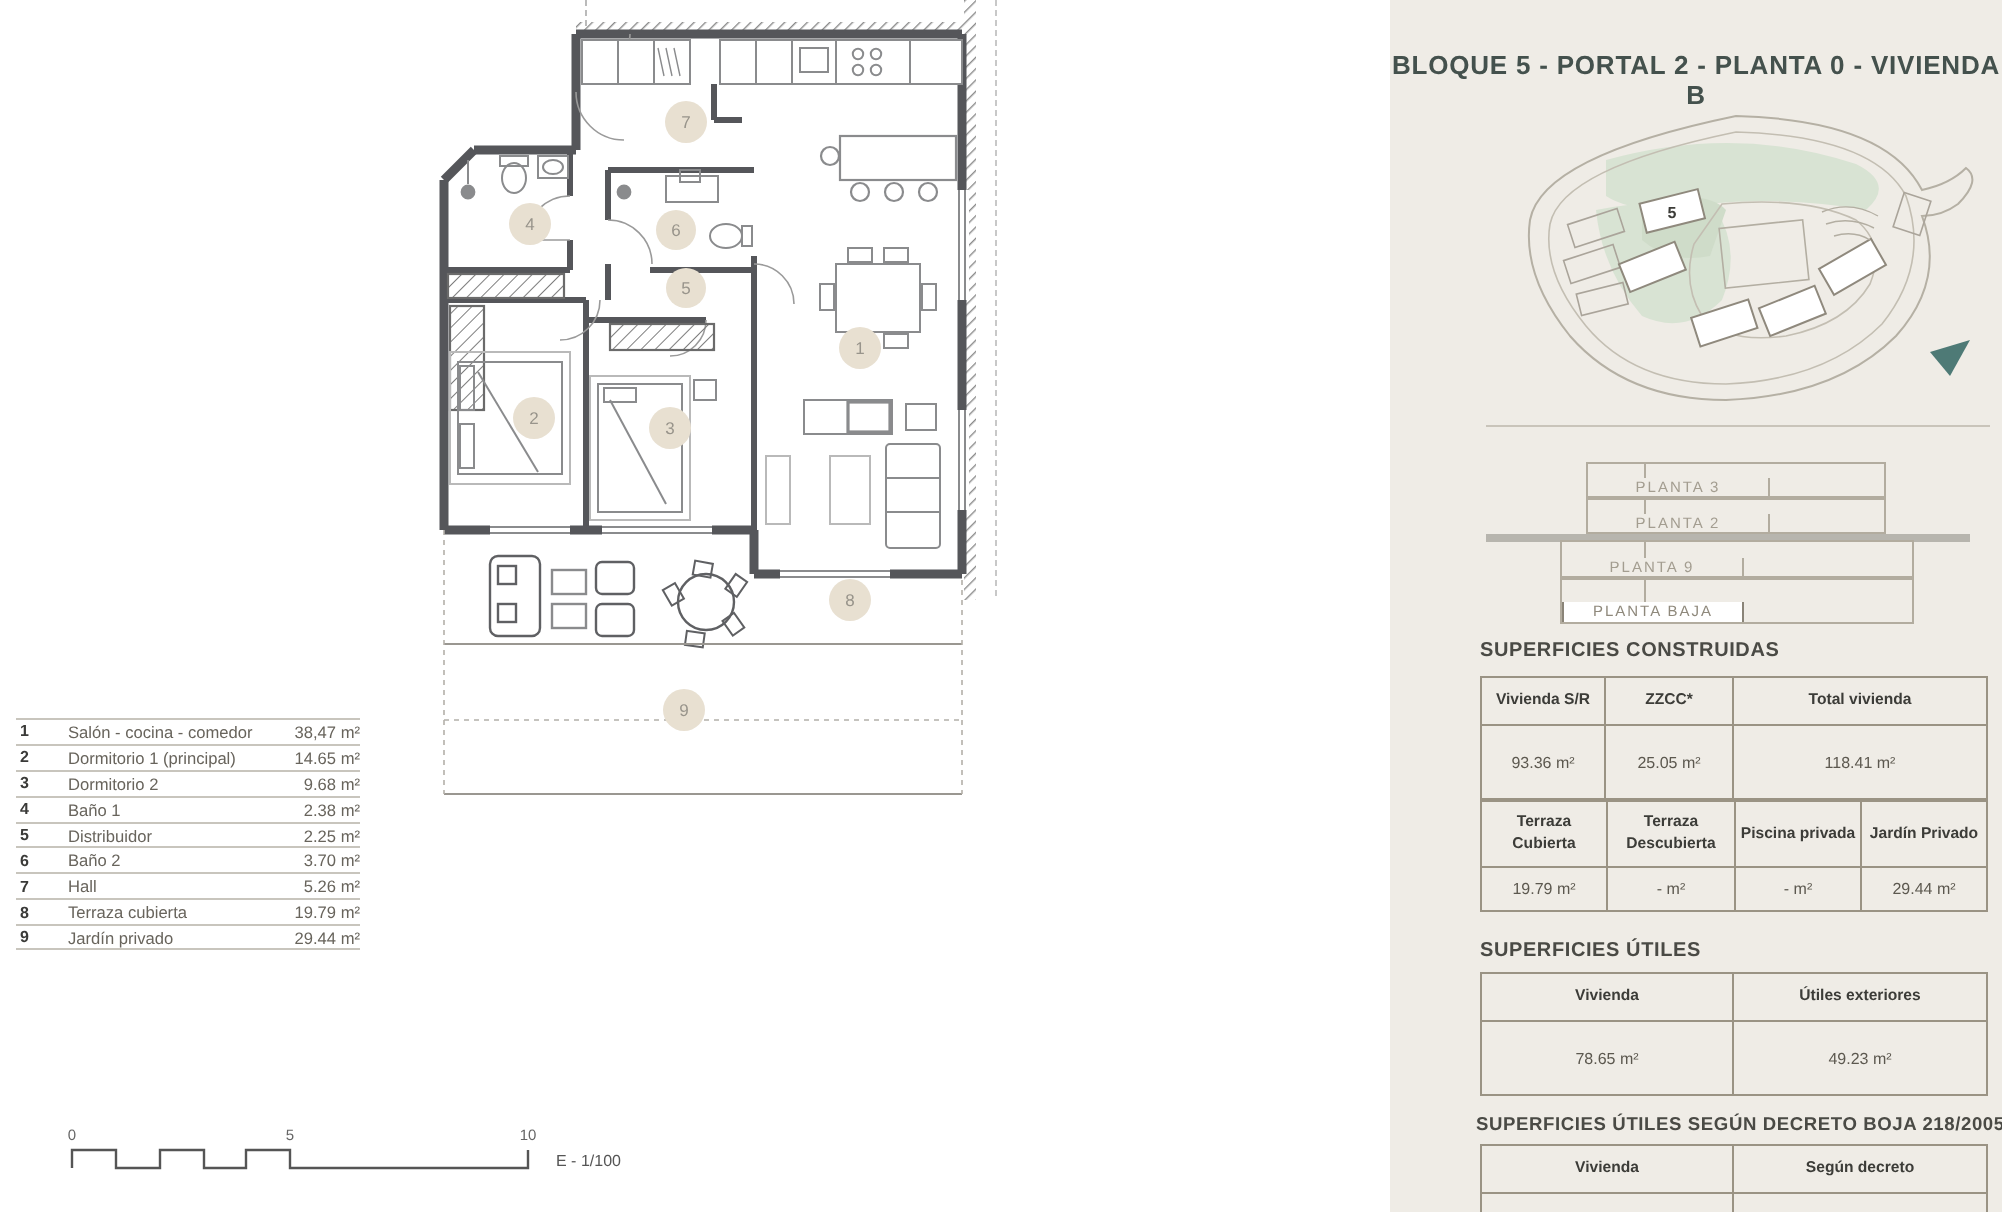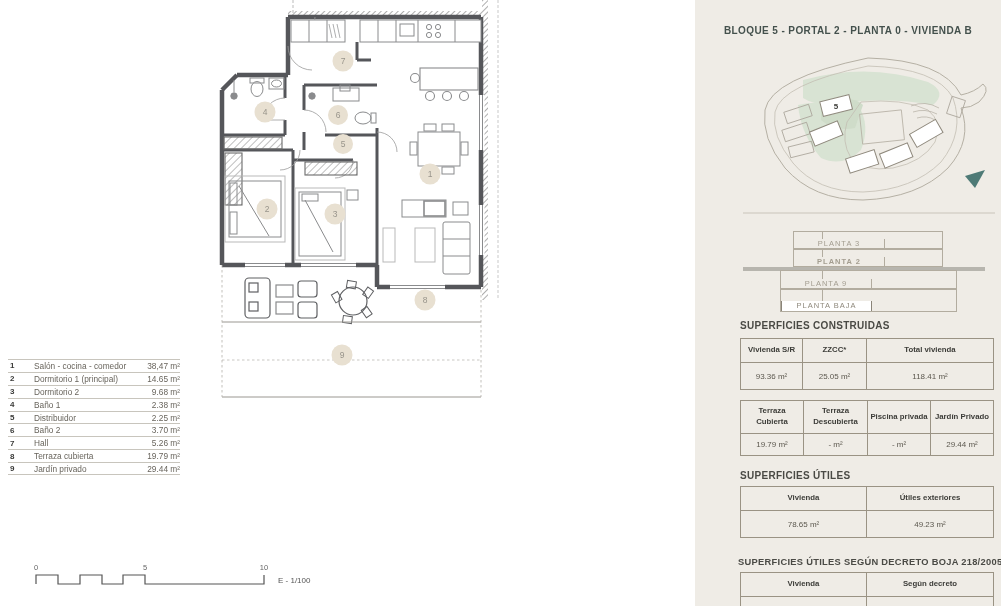--- a/index.html
+++ b/index.html
@@ -1,21 +1,21 @@
 <!DOCTYPE html>
 <html><head>
 <meta charset="utf-8">
 <style>
   * { margin:0; padding:0; box-sizing:border-box; }
   html,body { width:1001px; height:606px; background:#ffffff; font-family:"Liberation Sans", sans-serif; }
   .page { position:relative; width:1001px; height:606px; background:#fff; overflow:hidden; }
 
   
   .right-panel { position:absolute; left:695px; top:0; width:306px; height:606px; background:#efece6; overflow:hidden; }
-  .panel-title { position:absolute; top:25px; left:0; width:100%; text-align:center; font-size:10px; font-weight:bold; letter-spacing:.4px; color:#44514d; }
+  .panel-title { position:absolute; top:25px; left:0; width:100%; text-align:center; font-size:13px; font-weight:bold; letter-spacing:.4px; color:#44514d; }
 
   .siteplan { position:absolute; top:50px; left:48px; width:252px; height:172px; }
 
   
   .selector { position:absolute; top:231px; left:0; width:306px; height:82px; }
   .sel-row { position:absolute; display:flex; border:1px solid #b2ac9f; background:transparent;flex-direction:column; }
   .sel-row .cell { border-right:1px solid #b2ac9f; height:100%; }
   .sel-row .cell:last-child { border-right:none; }
   .sel-row .mid { display:flex; align-items:center; justify-content:center;
                   font-size:7.5px; letter-spacing:1px; color:#a39d90; }
@@ -23,21 +23,21 @@
   .ground-bar { position:absolute; left:48px; top:36px; width:242px; height:4px; background:#b7b5ae; }
 
   
   .sec-h { position:absolute; left:45px; font-size:10px; font-weight:bold; letter-spacing:.3px; color:#4a4a45; white-space:nowrap; }
   .sec-h.small { font-size:9.3px; }
   table.surf { position:absolute; left:45px; border-collapse:collapse; table-layout:fixed; width:253px; background:transparent; }
   table.surf th, table.surf td { border:1px solid #9a9384; text-align:center; vertical-align:middle; padding:0 2px; }
   table.surf th { font-size:7.8px; font-weight:bold; color:#3c3c38; line-height:1.35; }
   table.surf td { font-size:8px; color:#5c584f; }
   .h24 th { height:24px; } .h33 th { height:33px; }
-  .v27 td { height:27px; } .v22 td { height:22px; }
+  .v27 td { height:37px; } .v22 td { height:22px; }
 
   
   .legend { position:absolute; left:8px; top:359px; width:172px; }
   .leg-row { display:flex; align-items:center; height:12.9px; border-top:1px solid #c8c5bd; }
   .leg-row:last-child { border-bottom:1px solid #c8c5bd; }
   .leg-num { width:26px; font-size:8px; font-weight:bold; color:#3a3a38; padding-left:2px; }
   .leg-name { flex:1; font-size:8.3px; color:#68645c; }
   .leg-area { font-size:8.3px; color:#68645c; text-align:right; }
 
   
@@ -366,21 +366,21 @@
       <polygon points="222,126 242,120 232,138" fill="#4e7a76"></polygon>
       <line x1="0" y1="163" x2="252" y2="163" stroke="#c9c4ba" stroke-width="1"></line>
     </svg>
 
     <div class="selector">
       <div class="sel-row" style="left:98px; top:0; width:150px; height:18px;">
         <div class="cell" style="width:29px;"></div>
         <div class="cell mid" style="width:91px;">PLANTA 3</div>
         <div class="cell" style="flex:1;"></div>
       </div>
-      <div class="sel-row" style="left:98px; top:18px; width:150px; height:18px;font-weight:bold;">
+      <div class="sel-row" style="left:98px; top:18px; width:150px; height:18px;">
         <div class="cell" style="width:29px;"></div>
         <div class="cell mid" style="width:91px;">PLANTA 2</div>
         <div class="cell" style="flex:1;"></div>
       </div>
       <div class="ground-bar"></div>
       <div class="sel-row" style="left:85px; top:39px; width:177px; height:19px;">
         <div class="cell" style="width:42px;"></div>
         <div class="cell mid" style="width:91px;">PLANTA 9</div>
         <div class="cell" style="flex:1;"></div>
       </div>

